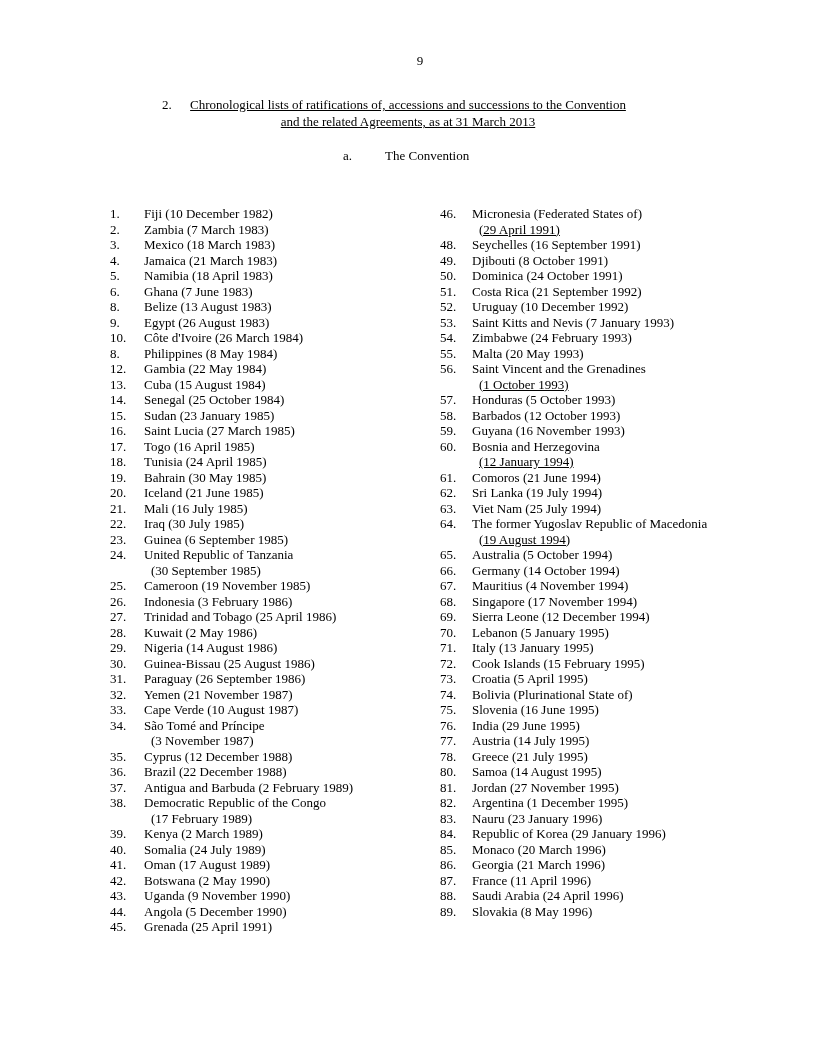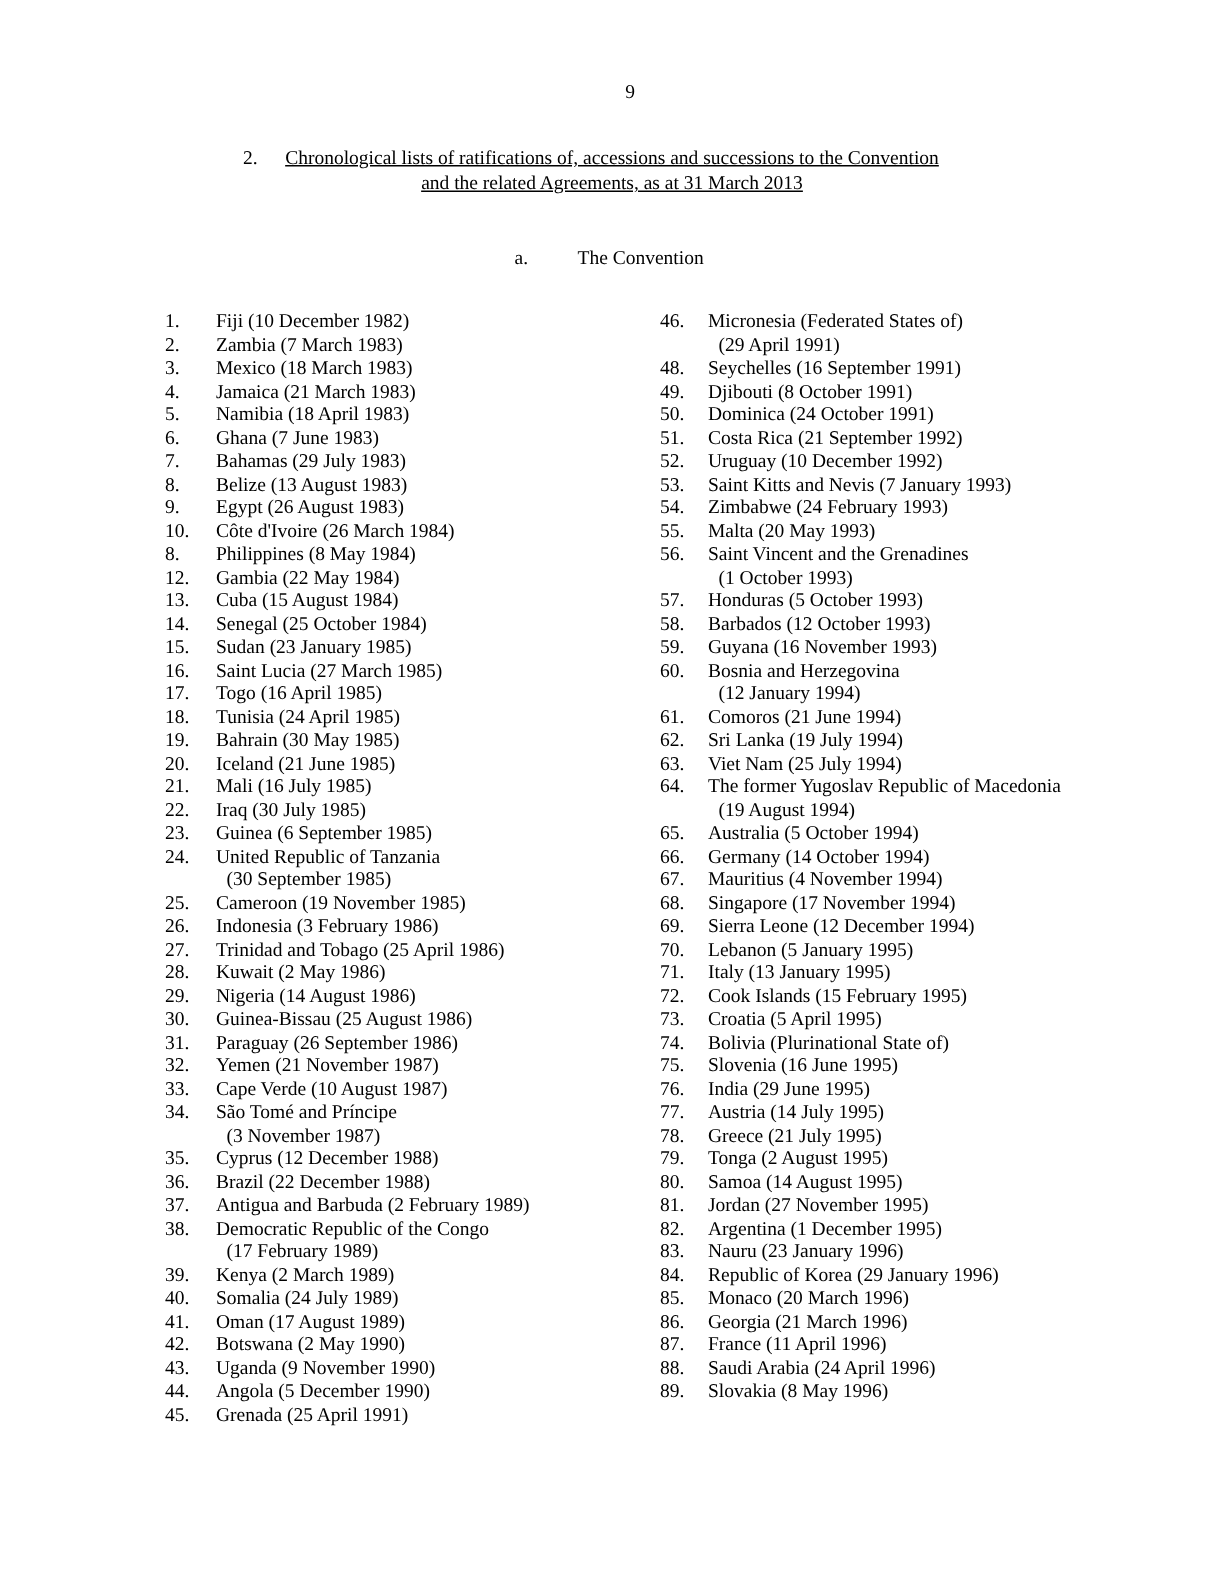--- a/index.html
+++ b/index.html
@@ -30,38 +30,38 @@
   }
   .heading-number {
     position: absolute;
     left: 162px;
     top: 0;
     text-decoration: none;
   }
   .heading-line { text-decoration: underline; text-align: center; }
   .subheading {
     position: absolute;
-    top: 164px;
+    top: 148px;
     left: 343px;
     font-size: 13px;
   }
   .subheading .letter { display: inline-block; width: 42px; }
   .list-col {
     position: absolute;
     top: 206px;
     font-size: 13px;
     line-height: 15.5px;
   }
   .col-left  { left: 110px;  width: 340px; }
   .col-right { left: 440px; width: 376px; }
   .entry .num { display: inline-block; }
   .col-left  .entry .num { width: 34px; }
   .col-right .entry .num { width: 32px; }
   .col-left  .entry .cont { padding-left: 41px; }
-  .col-right .entry .cont { padding-left: 39px; }
+  .col-right .entry .cont { padding-left: 39px; text-decoration: underline; }
 </style>
 </head>
 <body>
 
 <div class="page-number">9</div>
 
 <div class="heading-block">
   <span class="heading-number">2.</span>
   <div class="heading-line">Chronological lists of ratifications of, accessions and successions to the Convention</div>
   <div class="heading-line">and the related Agreements, as at 31 March 2013</div>
@@ -84,23 +84,20 @@
     <div class="entry">
       <div class="first-line"><span class="num">4.</span><span>Jamaica (21 March 1983)</span></div>
     </div>
     <div class="entry">
       <div class="first-line"><span class="num">5.</span><span>Namibia (18 April 1983)</span></div>
     </div>
     <div class="entry">
       <div class="first-line"><span class="num">6.</span><span>Ghana (7 June 1983)</span></div>
     </div>
     <div class="entry">
-      <div class="first-line"><span class="num">7.</span><span>Bahamas (29 July 1983)</span></div>
-    </div>
-    <div class="entry">
       <div class="first-line"><span class="num">8.</span><span>Belize (13 August 1983)</span></div>
     </div>
     <div class="entry">
       <div class="first-line"><span class="num">9.</span><span>Egypt (26 August 1983)</span></div>
     </div>
     <div class="entry">
       <div class="first-line"><span class="num">10.</span><span>Côte d'Ivoire (26 March 1984)</span></div>
     </div>
     <div class="entry">
       <div class="first-line"><span class="num">8.</span><span>Philippines (8 May 1984)</span></div>
@@ -307,23 +304,20 @@
     <div class="entry">
       <div class="first-line"><span class="num">76.</span><span>India (29 June 1995)</span></div>
     </div>
     <div class="entry">
       <div class="first-line"><span class="num">77.</span><span>Austria (14 July 1995)</span></div>
     </div>
     <div class="entry">
       <div class="first-line"><span class="num">78.</span><span>Greece (21 July 1995)</span></div>
     </div>
     <div class="entry">
-      <div class="first-line"><span class="num">79.</span><span>Tonga (2 August 1995)</span></div>
-    </div>
-    <div class="entry">
       <div class="first-line"><span class="num">80.</span><span>Samoa (14 August 1995)</span></div>
     </div>
     <div class="entry">
       <div class="first-line"><span class="num">81.</span><span>Jordan (27 November 1995)</span></div>
     </div>
     <div class="entry">
       <div class="first-line"><span class="num">82.</span><span>Argentina (1 December 1995)</span></div>
     </div>
     <div class="entry">
       <div class="first-line"><span class="num">83.</span><span>Nauru (23 January 1996)</span></div>

